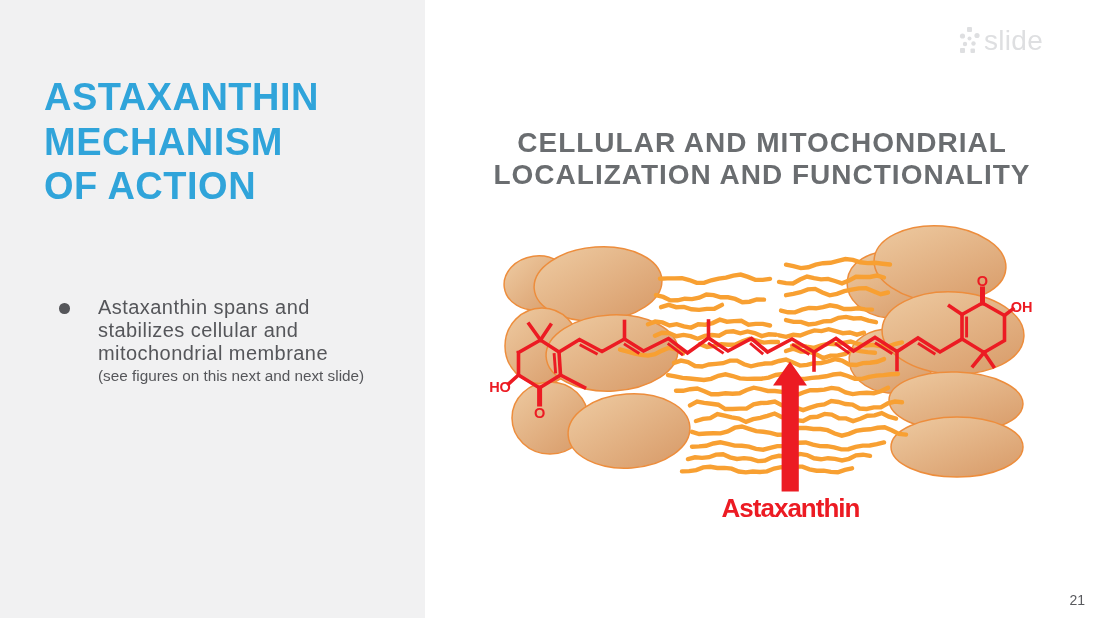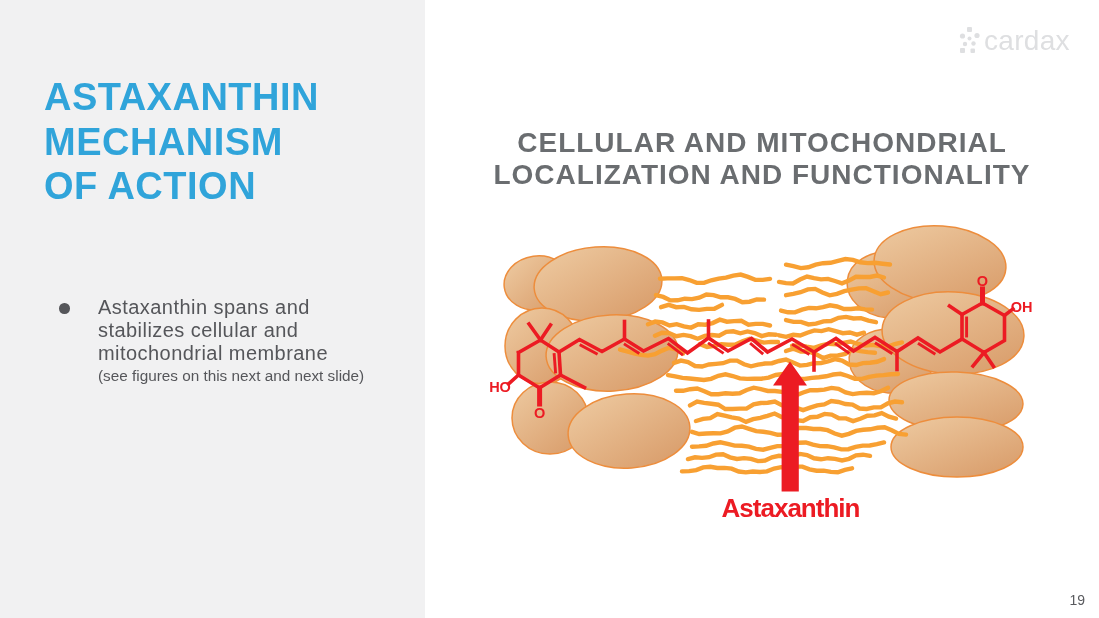--- a/index.html
+++ b/index.html
@@ -35,23 +35,23 @@
 <rect x="9" y="2" width="5" height="5" rx="1"></rect>
 <circle cx="4.5" cy="11" r="2.6"></circle>
 <circle cx="19" cy="10.5" r="2.6"></circle>
 <circle cx="11.5" cy="13.5" r="2"></circle>
 <circle cx="7" cy="19" r="2.2"></circle>
 <circle cx="15.5" cy="18.5" r="2.2"></circle>
 <rect x="2" y="23" width="5" height="5" rx="1"></rect>
 <rect x="12.5" y="23.5" width="4.5" height="4.5" rx="1"></rect>
 </g>
 </svg>
-<span>cardax</span>
+<span>slide</span>
 </div>
-<div class="pagenum">19</div>
+<div class="pagenum">21</div>
 <svg class="illus" width="1099" height="618" viewBox="0 0 1099 618">
 <defs>
 <linearGradient id="lg" x1="0" y1="0" x2="0.85" y2="1">
 <stop offset="0" stop-color="#EECBA2"></stop>
         <stop offset="1" stop-color="#D99D6B"></stop>
 </linearGradient>
 </defs>
 <g fill="url(#lg)" stroke="#ED8D3C" stroke-width="1.5">
 <ellipse cx="537" cy="283" rx="33" ry="27" transform="rotate(-8 537 283)"></ellipse>
 <ellipse cx="598" cy="284" rx="64" ry="37" transform="rotate(-4 598 284)"></ellipse>

